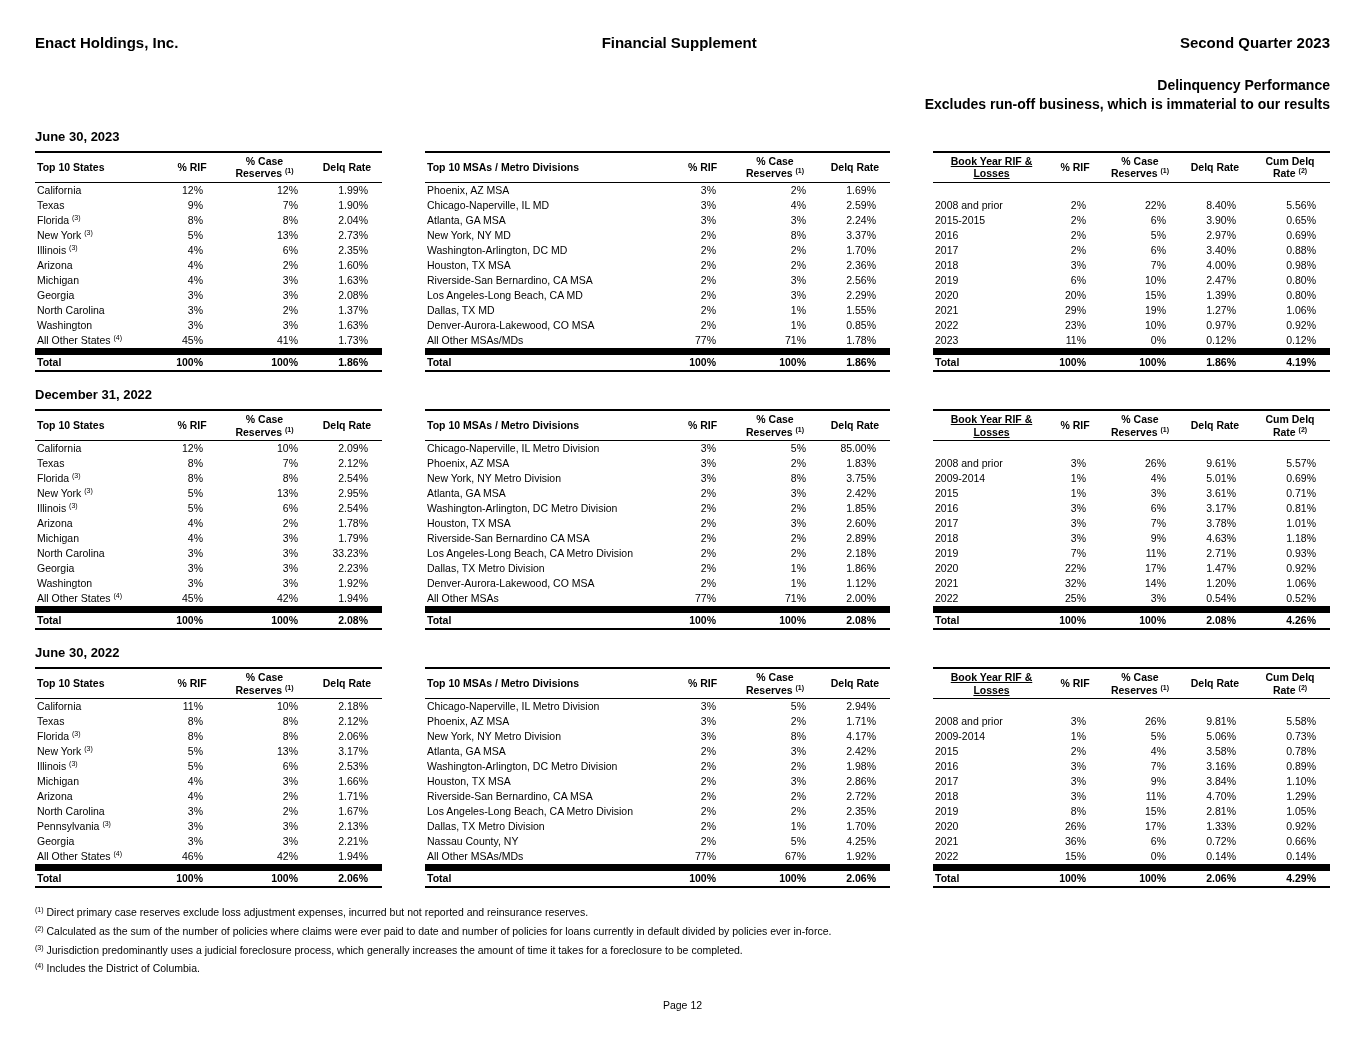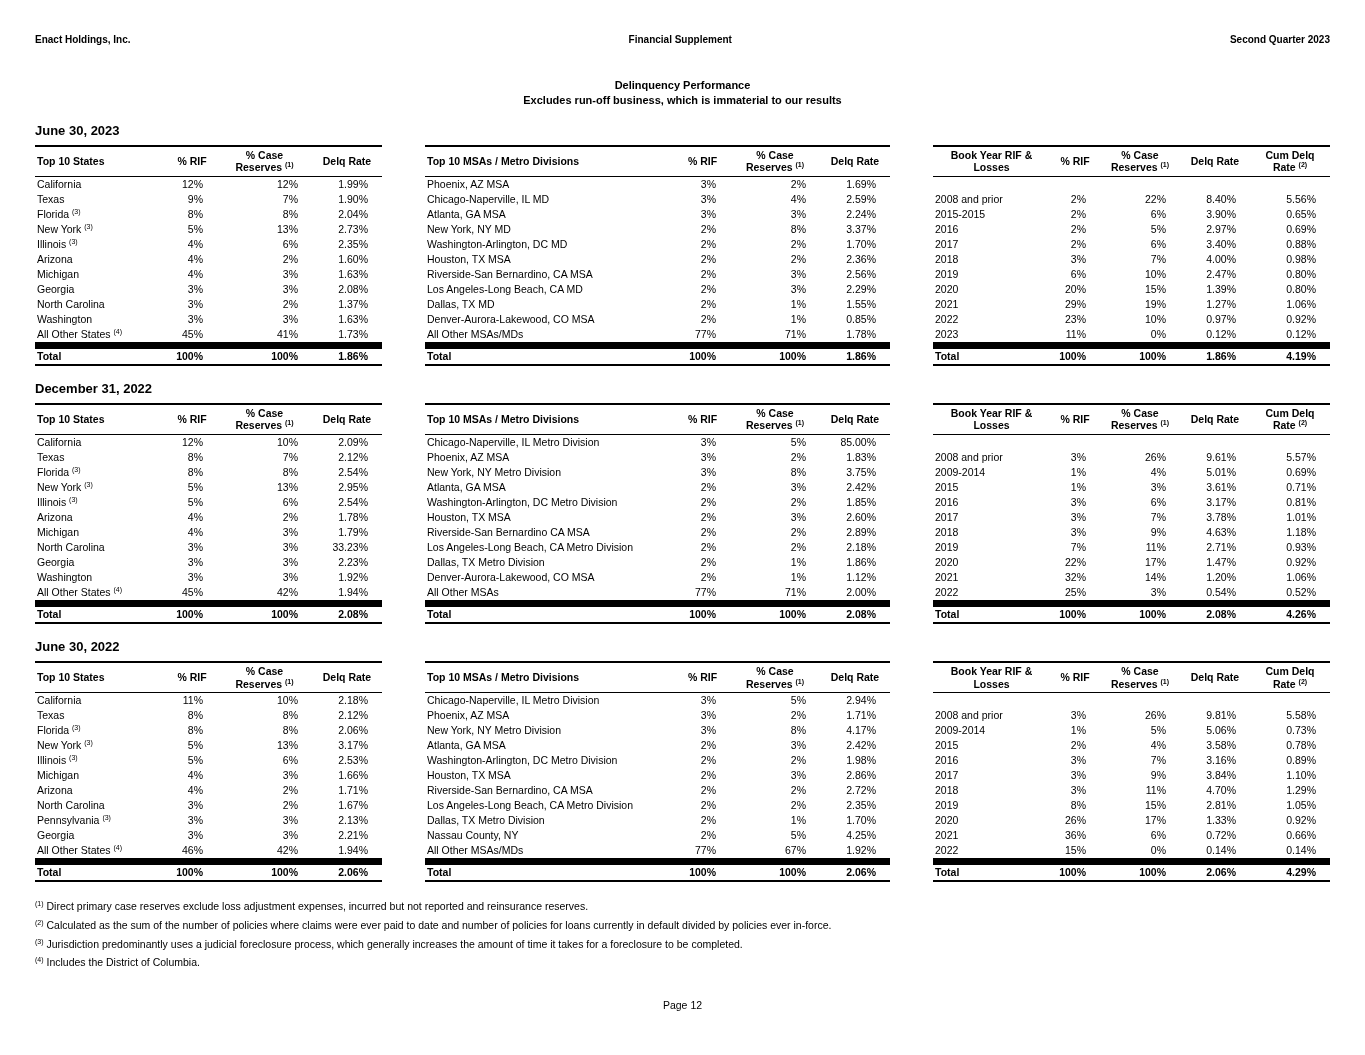--- a/index.html
+++ b/index.html
@@ -5,38 +5,38 @@
   * { box-sizing: border-box; margin: 0; padding: 0; }
   html, body { background: #ffffff; }
   body {
     width: 1365px; height: 1055px; position: relative;
     color: #000; font-family: "Liberation Sans", sans-serif;
     overflow: hidden;
   }
   .page { padding: 34px 35px 0 35px; }
 
   .top-header { display: flex; justify-content: space-between; align-items: baseline;
-    font-weight: bold; font-size: 10px; }
-
-  .doc-title { text-align: center; font-weight: bold; font-size: 11px;
-    line-height: 1.35; margin-top: 33px; }
+    font-weight: bold; font-size: 15px; }
+
+  .doc-title { text-align: right; font-weight: bold; font-size: 14px;
+    line-height: 1.35; margin-top: 25px; }
 
   .date-header { text-align: left; font-weight: bold; font-size: 13px;
     margin: 15px 0 7px 0; }
 
   .tables-row { display: flex; justify-content: space-between; align-items: flex-start; }
 
   table.data-table { border-collapse: collapse; table-layout: fixed; font-size: 10.5px; }
   .data-table th {
     border-top: 2px solid #000; border-bottom: 1px solid #000;
     font-weight: bold; font-size: 10.5px; line-height: 1.2;
     vertical-align: middle; padding: 2px 2px;
   }
   th.label-col { text-align: left; }
-  th.label-col.center { text-align: center; }
+  th.label-col.center { text-align: center; text-decoration: underline; }
   th.col-head { text-align: center; }
   .data-table td { padding: 0 2px; height: 15px; line-height: 15px; vertical-align: middle;
     white-space: nowrap; overflow: hidden; }
   td.label { text-align: left; }
   td.num { text-align: right; padding-right: 14px; }
   .data-table tfoot td { font-weight: bold; border-top: 7px solid #000000; border-bottom: 2.2px solid #000; }
 
   sup { font-size: 7px; line-height: 0; }
 
   

